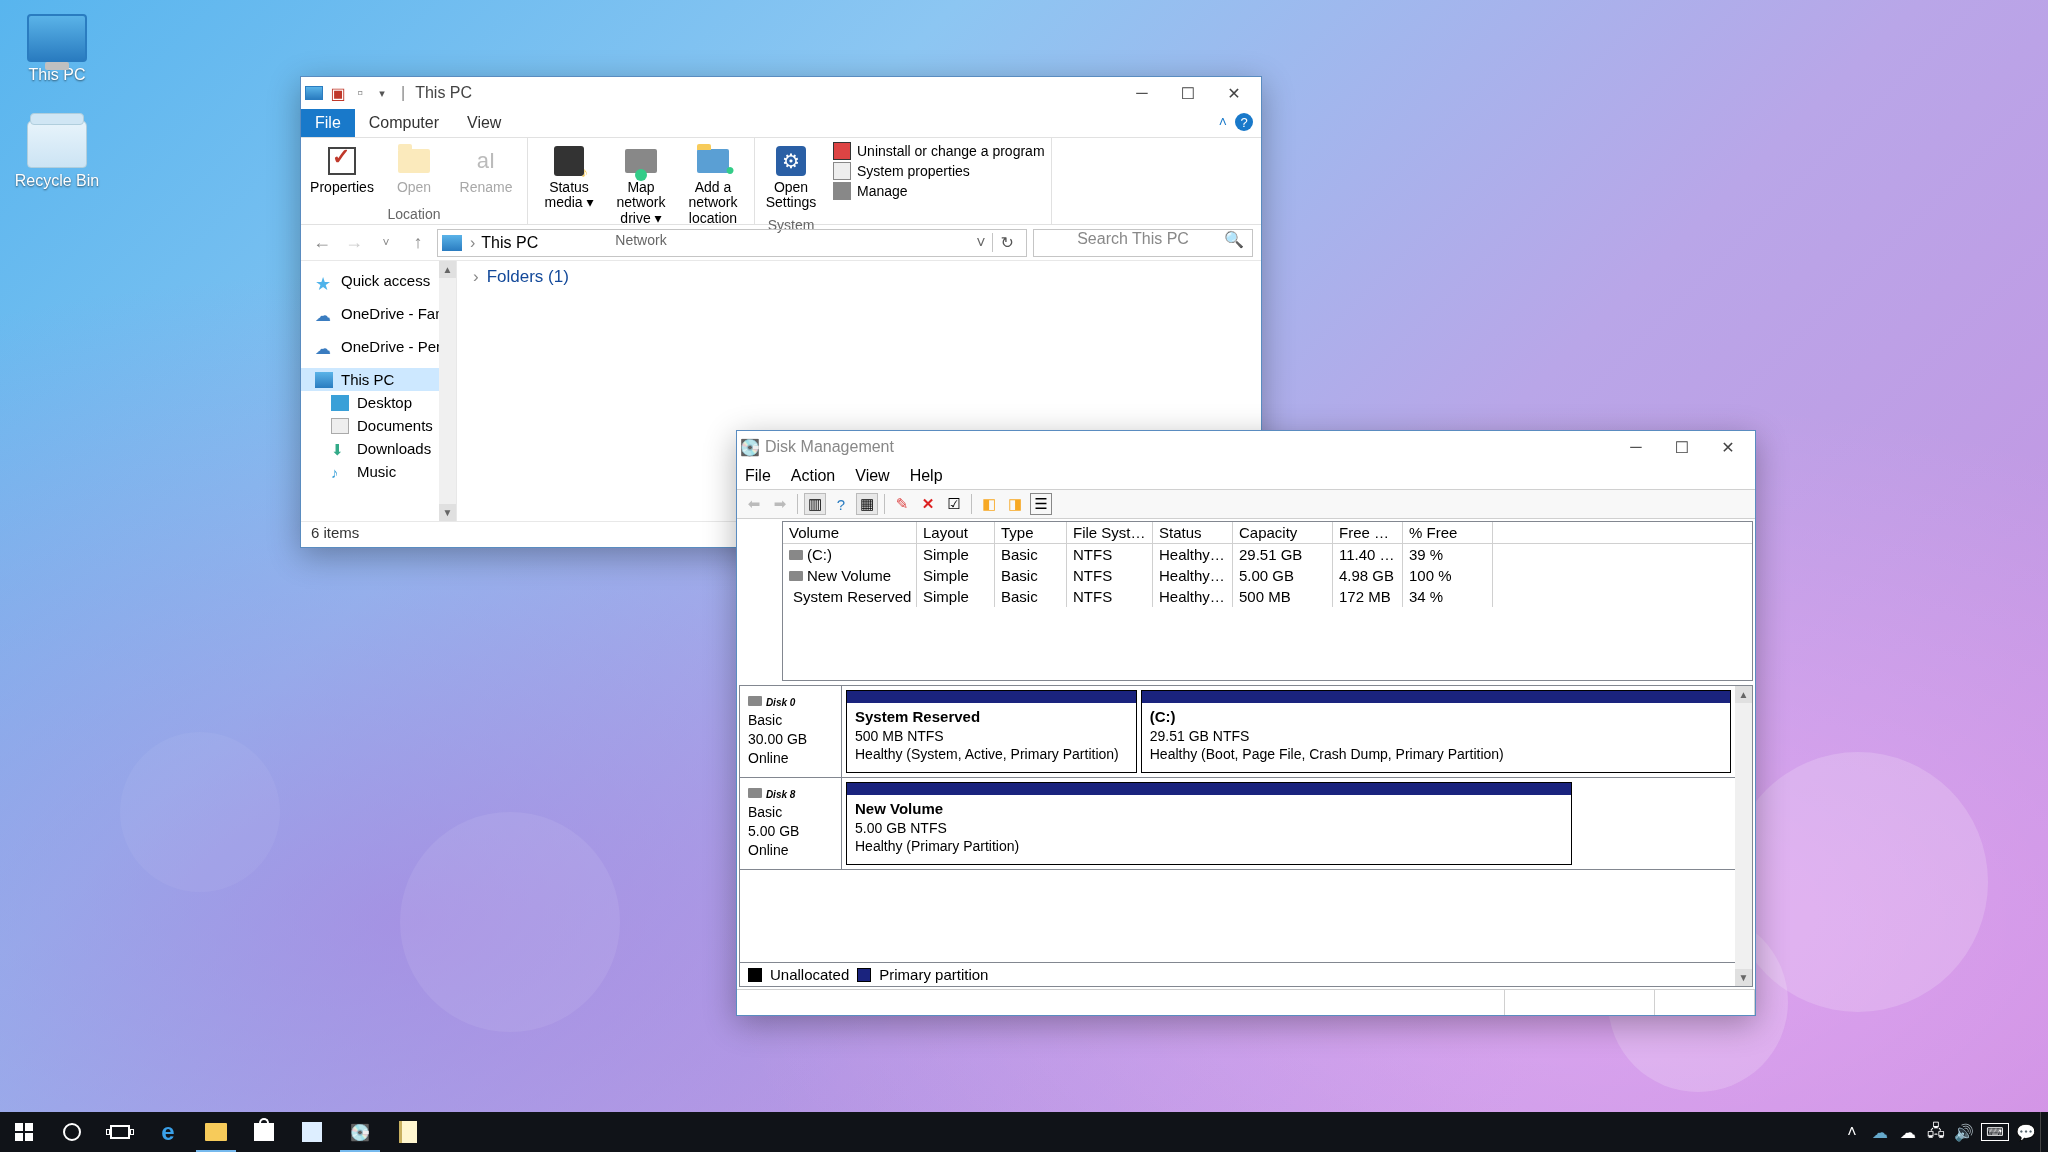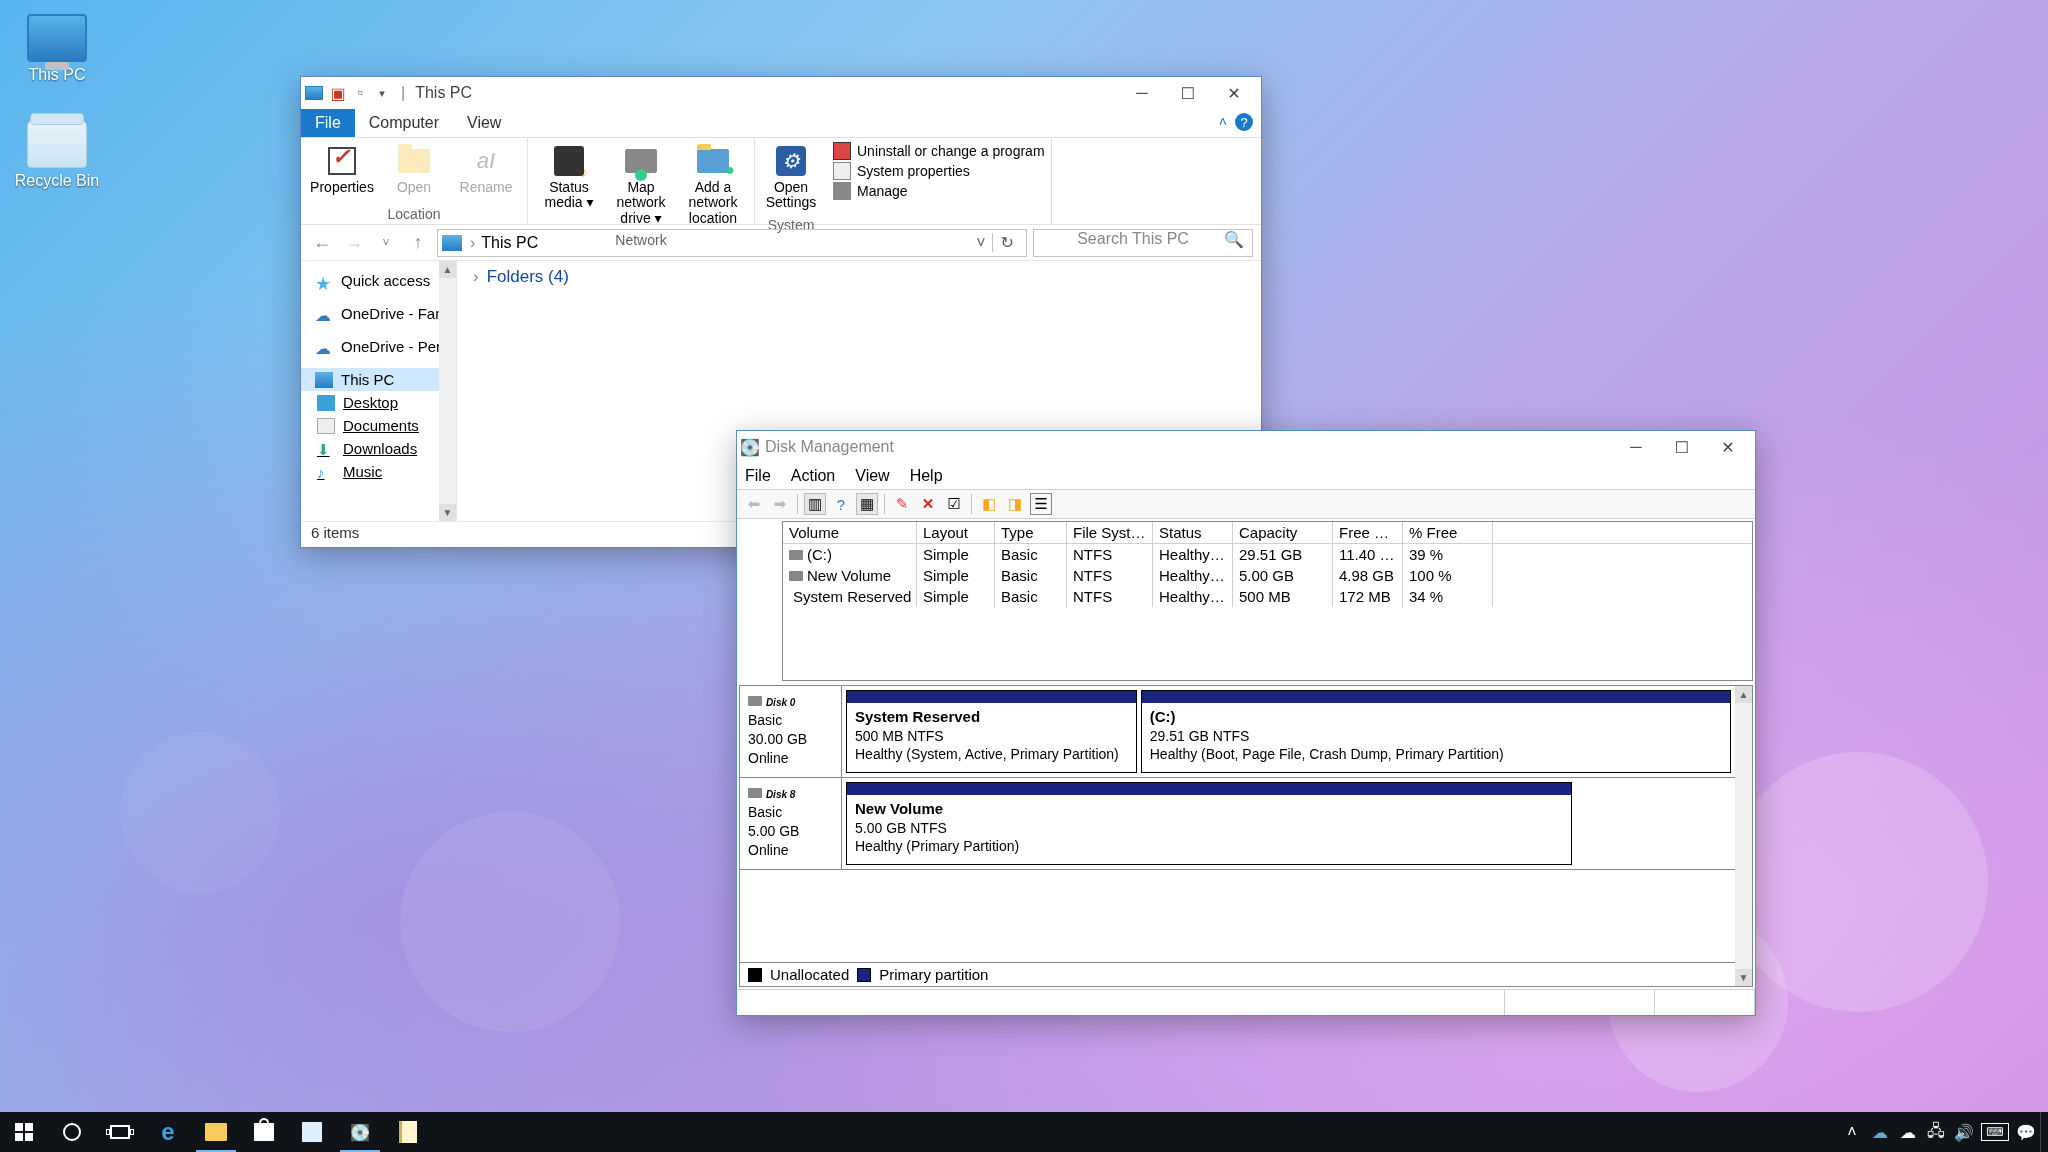--- a/index.html
+++ b/index.html
@@ -42,41 +42,41 @@
 .rtabs .help{position:absolute;right:8px;top:4px;display:flex;gap:8px;align-items:center;}
 .help .collapse{color:#1979ca;font-size:14px;}
 .help .q{width:18px;height:18px;border-radius:50%;background:#1979ca;color:#fff;font-size:13px;display:flex;align-items:center;justify-content:center;}
 
 .ribbon{height:88px;border-top:1px solid #e1e1e1;border-bottom:1px solid #e1e1e1;display:flex;font-size:14px;}
 .rgroup{border-right:1px solid #e1e1e1;display:flex;flex-direction:column;}
 .rgroup .items{flex:1;display:flex;align-items:flex-start;padding:4px 6px;gap:2px;}
 .rgroup .glabel{text-align:center;color:#666;font-size:14px;padding:0 0 2px;}
 .rbtn{display:flex;flex-direction:column;align-items:center;width:70px;padding:2px;gap:2px;cursor:pointer;text-align:center;line-height:1.1;}
 .rbtn.dis{color:#a8a8a8;}
-.rbtn .ric{width:34px;height:34px;display:flex;align-items:center;justify-content:center;font-style:italic;}
+.rbtn .ric{width:34px;height:34px;display:flex;align-items:center;justify-content:center;}
 .rside{display:flex;flex-direction:column;gap:2px;padding:4px 6px;font-size:14px;}
 .rside .srow{display:flex;align-items:center;gap:6px;cursor:pointer;white-space:nowrap;}
 .rside .sic{width:18px;height:18px;}
 
 
 .addr-row{height:36px;display:flex;align-items:center;padding:0 8px;gap:6px;border-bottom:1px solid #e8e8e8;}
 .nav-ar{width:26px;height:26px;display:flex;align-items:center;justify-content:center;color:#888;cursor:pointer;font-size:18px;}
 .addr-bar{flex:1;height:28px;border:1px solid #c5c5c5;display:flex;align-items:center;padding:0 4px;font-size:16px;}
 .addr-bar .aic{width:20px;height:16px;background:linear-gradient(#5ab3e8,#2a7cc0);margin-right:8px;}
 .addr-bar .drop{margin-left:auto;color:#666;padding:0 6px;cursor:pointer;}
 .addr-bar .ref{border-left:1px solid #c5c5c5;padding:0 8px;color:#555;cursor:pointer;}
 .search-box{width:220px;height:28px;border:1px solid #c5c5c5;display:flex;padding:0 8px;color:#888;font-size:16px;}
 .search-box span{margin-left:auto;}
 
 
 .exp-body{display:flex;height:260px;position:relative;}
 .navpane{width:156px;border-right:1px solid #e8e8e8;overflow:hidden;font-size:15px;position:relative;padding-top:8px;}
 .nav-item{display:flex;align-items:center;gap:8px;padding:3px 8px 3px 14px;cursor:pointer;white-space:nowrap;}
 .nav-item.sel{background:#cde8ff;}
-.nav-item.sub{padding-left:16px;text-decoration:underline;}
+.nav-item.sub{padding-left:30px;}
 .nav-ic{width:18px;height:16px;flex-shrink:0;}
 .nav-scroll{position:absolute;right:0;top:0;bottom:0;width:17px;background:#f0f0f0;}
 .nav-scroll .ar{height:17px;background:#e0e0e0;display:flex;align-items:center;justify-content:center;font-size:10px;color:#666;}
 .nav-scroll .ar.dn{position:absolute;bottom:0;left:0;right:0;}
 .mainpane{flex:1;padding:6px 16px;}
 .folder-hdr{display:flex;align-items:center;gap:8px;color:#13499a;font-size:17px;cursor:pointer;}
 .folder-hdr .chev{color:#888;}
 .status-bar{height:26px;border-top:1px solid #e8e8e8;font-size:15px;padding:2px 10px;color:#333;}
 
 
@@ -309,21 +309,21 @@
           <span>Music</span>
         </div>
       <div class="nav-scroll">
         <div class="ar">▲</div>
         <div class="ar dn">▼</div>
       </div>
     </div>
     <div class="mainpane">
       <div class="folder-hdr">
         <span class="chev">›</span>
-        <span>Folders (4)</span>
+        <span>Folders (1)</span>
       </div>
     </div>
   </div>
   <div class="status-bar"><span>6 items</span></div>
 </div>
 
 <div class="win" style="left:736px;top:430px;width:1020px;">
   <div class="titlebar dm-title">
     <div class="left">
       <div class="dmic">💽</div>

